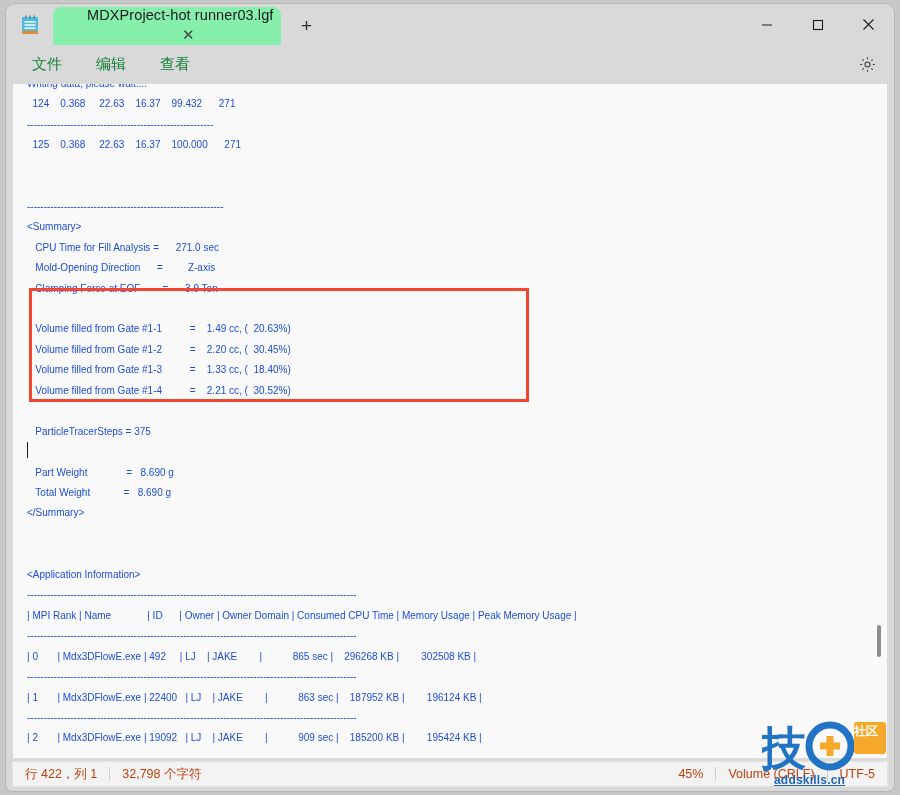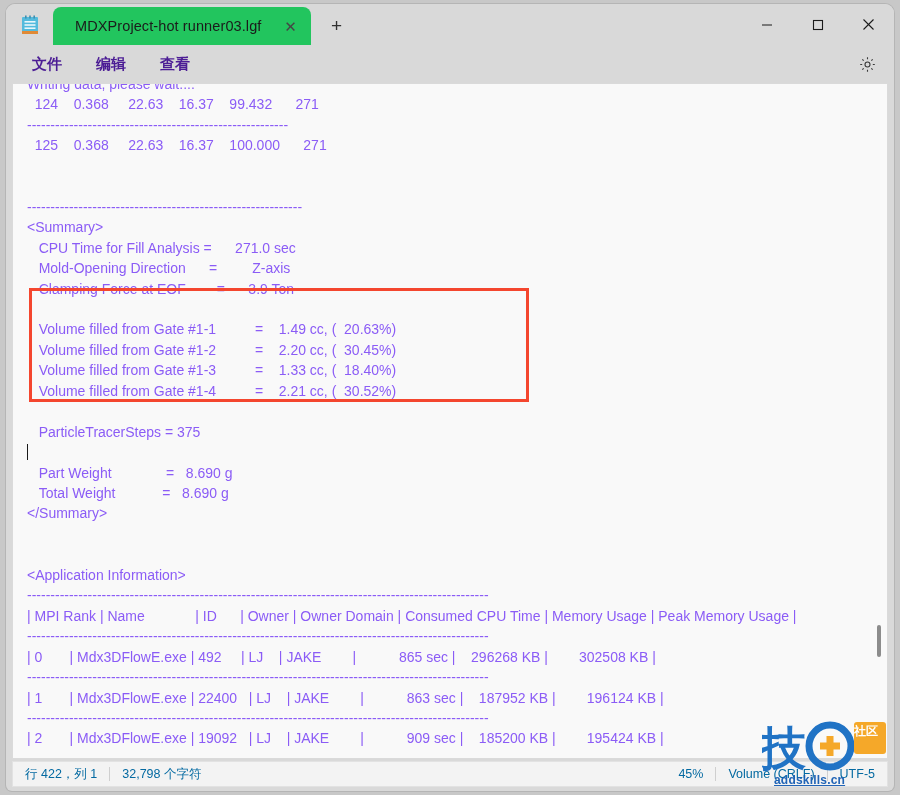--- a/index.html
+++ b/index.html
@@ -34,25 +34,26 @@
   }
   #tabstrip {
     position: absolute; left: 47px; top: 3px;
     height: 38px;
     display: flex; align-items: flex-end;
   }
   .tab {
     position: relative;
     height: 38px;
     min-width: 205px;
-    background: #22c55e;
+    background: #86efac;
     border-radius: 8px 8px 0 0;
     display: flex; align-items: center;
-    padding: 0 8px 0 22px;
-    box-sizing: border-box;
+    padding: 0 8px 0 34px;
+    box-sizing: border-box;
+    flex-direction: column;
   }
   .tab-title {
     font-size: 14.5px;
     color: #1b1b1b;
     white-space: nowrap;
     letter-spacing: 0.1px;
   }
   .tab-close {
     margin-left: 16px;
     width: 26px; height: 26px;
@@ -88,25 +89,24 @@
   
   #menubar {
     position: relative;
     height: 38px;
     background: #d9d9d9;
     display: flex; align-items: center;
     padding-left: 14px;
   }
   .menu-item {
     font-size: 15px;
-    color: #4c1d95;
+    color: #15803d;
     padding: 4px 12px;
     border-radius: 4px;
     margin-right: 10px;
-    font-weight: bold;
   }
   #gear-btn {
     position: absolute; right: 10px; top: 6px;
     width: 34px; height: 26px;
     display: flex; align-items: center; justify-content: center;
   }
 
   
   #editor-wrap {
     position: absolute;
@@ -117,23 +117,23 @@
     box-sizing: border-box;
     overflow: hidden;
   }
   #editor {
     position: absolute;
     left: 0; top: -10px;
     width: 860px;
     padding: 0 0 0 14px;
     box-sizing: border-box;
     font-family: "Liberation Sans", sans-serif;
-    font-size: 14px;
+    font-size: 10px;
     line-height: 20.45px;
-    color: #8b5cf6;
+    color: #1d4ed8;
     white-space: pre-wrap;
     word-break: break-word;
   }
   .line { min-height: 20.45px; }
   .caret {
     display: inline-block;
     width: 1px; height: 16px;
     background: #1a1a1a;
     vertical-align: -3px;
   }
@@ -166,21 +166,21 @@
   
   #statusbar {
     position: absolute;
     left: 6px; top: 757px;
     width: 876px; height: 26px;
     background: #f3f3f3;
     border: 1px solid #e2e2e2;
     box-sizing: border-box;
     display: flex; align-items: center;
     font-size: 12.5px;
-    color: #0369a1;
+    color: #c2410c;
   }
   .sb-seg { padding: 0 12px; white-space: nowrap; }
   .sb-div { width: 1px; height: 14px; background: #cfcfcf; }
   #sb-right { margin-left: auto; display: flex; align-items: center; }
 
   
   #watermark {
     position: absolute;
     left: 756px; top: 712px;
     width: 130px; height: 74px;

